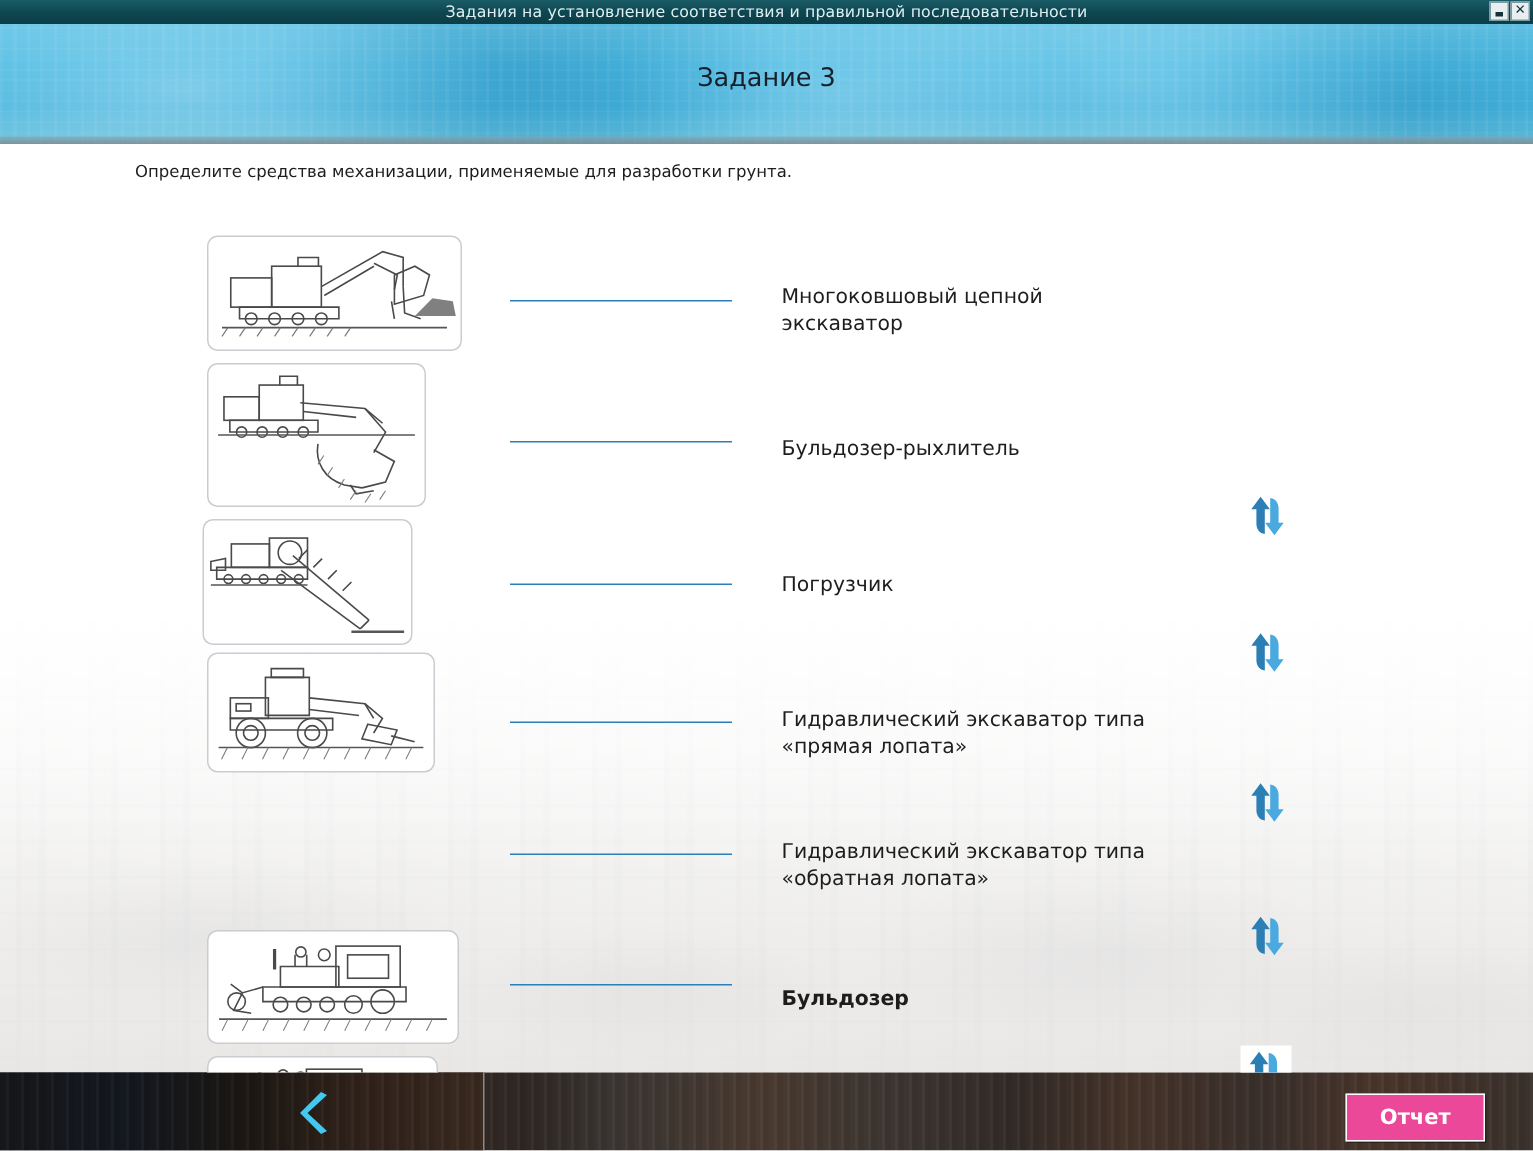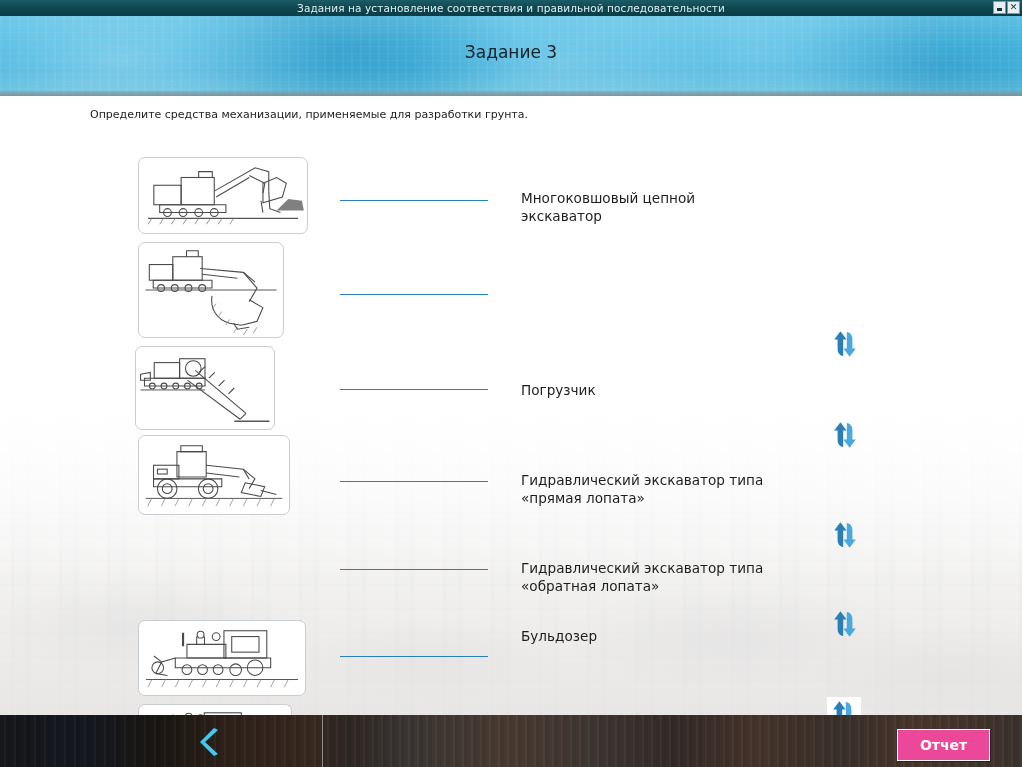--- a/index.html
+++ b/index.html
@@ -442,26 +442,27 @@
 
       <div class="connector" style="left:340px; top:104px; width:148px;"></div>
       <div class="connector" style="left:340px; top:198px; width:148px;"></div>
       <div class="connector" style="left:340px; top:293px; width:148px;"></div>
       <div class="connector" style="left:340px; top:385px; width:148px;"></div>
       <div class="connector" style="left:340px; top:473px; width:148px;"></div>
       <div class="connector" style="left:340px; top:560px; width:148px;"></div>
 
       <div class="answer" style="top: 93px; white-space: pre-line;">Многоковшовый цепной
 экскаватор</div>
+      <div class="answer" style="top: 194px; white-space: pre-line;">Бульдозер-рыхлитель</div>
       <div class="answer" style="top: 285px; white-space: pre-line;">Погрузчик</div>
       <div class="answer" style="top: 375px; white-space: pre-line;">Гидравлический экскаватор типа
 «прямая лопата»</div>
       <div class="answer" style="top: 463px; white-space: pre-line;">Гидравлический экскаватор типа
 «обратная лопата»</div>
-      <div class="answer" style="top: 531px; white-space: pre-line;">Бульдозер</div>
+      <div class="answer" style="top: 561px; white-space: pre-line; font-weight: bold;">Бульдозер</div>
 
       <div class="swap" style="left:828px; top:231px;">
         <svg width="30" height="30" viewBox="0 0 30 30" xmlns="http://www.w3.org/2000/svg">
           <path d="M13.2 27 L13.2 10.5 L16.6 10.5 L10.4 2.2 L4.2 10.5 L7.6 10.5 L7.6 20 C7.6 24 9.8 26.6 13.2 27 Z" fill="#2b7fb5"></path>
           <path d="M16.8 3 L16.8 19.5 L13.4 19.5 L19.6 27.8 L25.8 19.5 L22.4 19.5 L22.4 10 C22.4 6 20.2 3.4 16.8 3 Z" fill="#4aa9de"></path>
         </svg>
       </div>
       <div class="swap" style="left:828px; top:322px;">
         <svg width="30" height="30" viewBox="0 0 30 30" xmlns="http://www.w3.org/2000/svg">
           <path d="M13.2 27 L13.2 10.5 L16.6 10.5 L10.4 2.2 L4.2 10.5 L7.6 10.5 L7.6 20 C7.6 24 9.8 26.6 13.2 27 Z" fill="#2b7fb5"></path>

